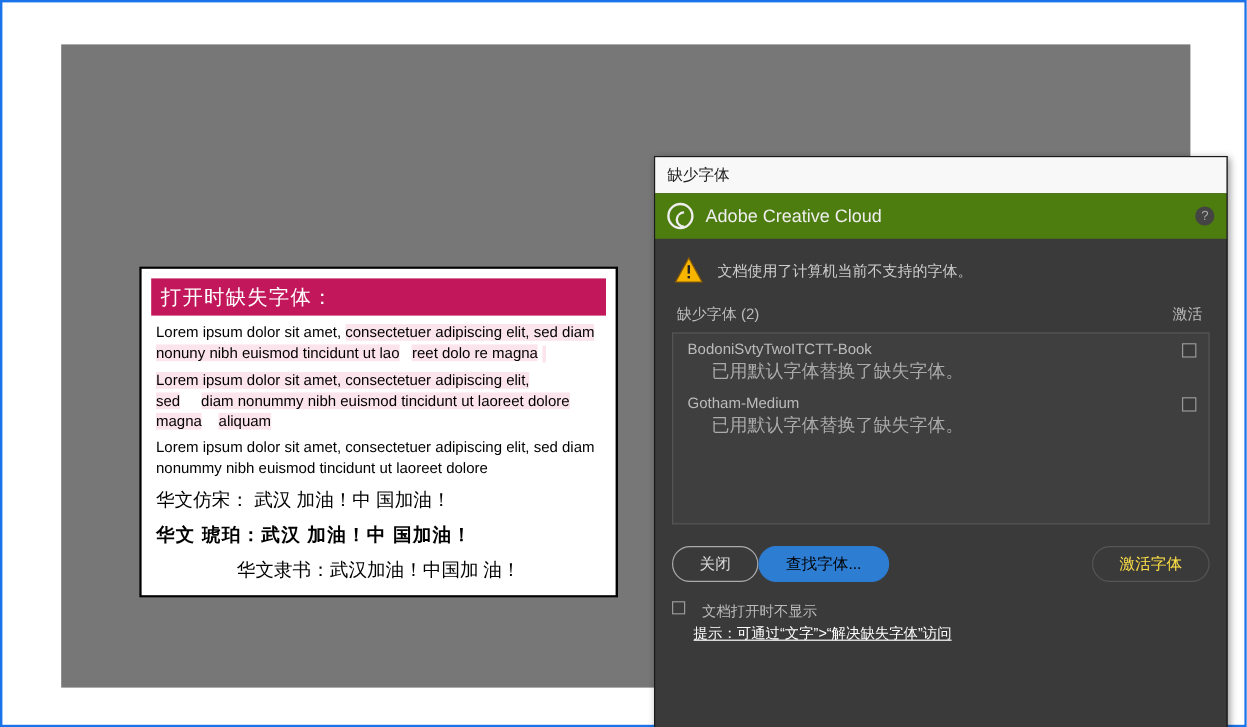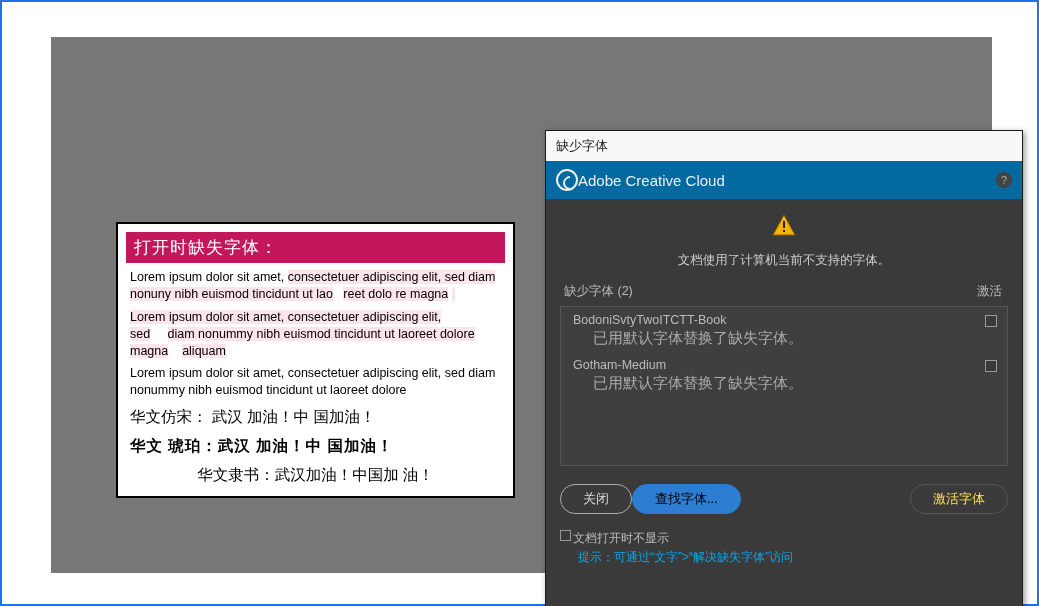--- a/index.html
+++ b/index.html
@@ -62,25 +62,26 @@
     flex-direction: column;
     margin-top: 36px;
   }
   .dlg-title {
     background: #f8f8f8;
     color: #222;
     font-size: 13px;
     padding: 6px 10px;
   }
   .cc-bar {
-    background: #0369a1;
+    background: #4d7c0f;
     color: #eee;
     padding: 8px 10px;
     display: flex;
     align-items: center;
+    gap: 10px;
   }
   .cc-logo {
     width: 22px; height: 22px;
     border: 2px solid #eee;
     border-radius: 50%;
     position: relative;
   }
   .cc-logo::after {
     content: "";
     position: absolute;
@@ -100,21 +101,20 @@
     color: #aaa;
     font-size: 11px;
     text-align: center;
     line-height: 16px;
   }
   .warn-row {
     display: flex;
     align-items: center;
     gap: 12px;
     padding: 14px 16px 10px 16px;
-    flex-direction: column;
   }
   .warn-icon svg { width: 24px; height: 24px; }
   .list-head {
     display: flex;
     justify-content: space-between;
     padding: 4px 20px 6px 18px;
     color: #bbb;
   }
   .font-list {
     margin: 0 14px;
@@ -165,26 +165,26 @@
     margin-left: auto;
     color: #fde047;
     border-color: #555;
     cursor: default;
   }
   .foot {
     padding: 6px 14px 12px 14px;
     font-size: 12px;
     color: #bbb;
   }
-  .foot .row1 { display: flex; align-items: flex-start; gap: 2px; margin-bottom: 2px; }
+  .foot .row1 { display: flex; align-items: flex-start; gap: 14px; margin-bottom: 2px; }
   .foot .small-chk {
     width: 11px; height: 11px;
     border: 1px solid #999;
   }
-  .foot .hint { padding-left: 18px; color: #0ea5e9; }
+  .foot .hint { padding-left: 18px; color: #ffffff; text-decoration: underline; }
 </style>
 </head>
 <body>
 
 <div class="outer">
   <div class="canvas">
 
     <div class="doc">
       <div class="doc-title">打开时缺失字体：</div>
       <p>

